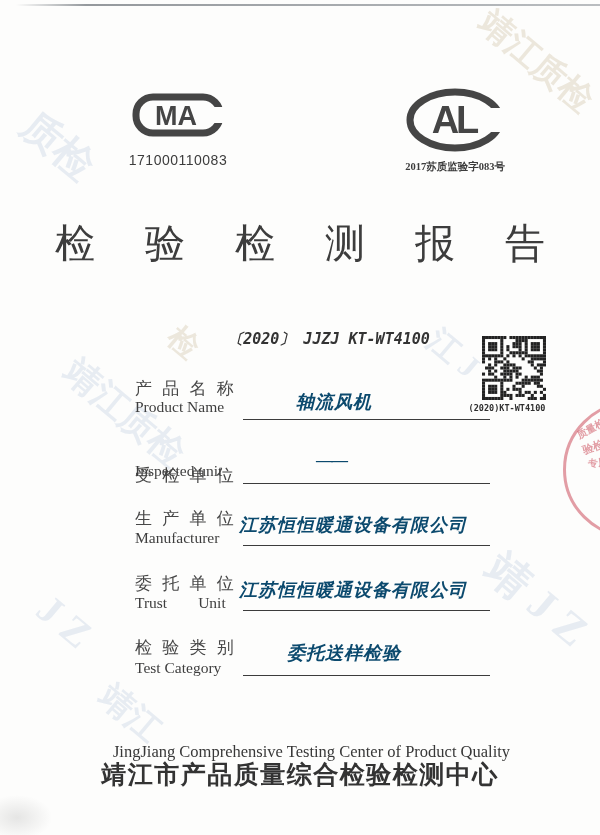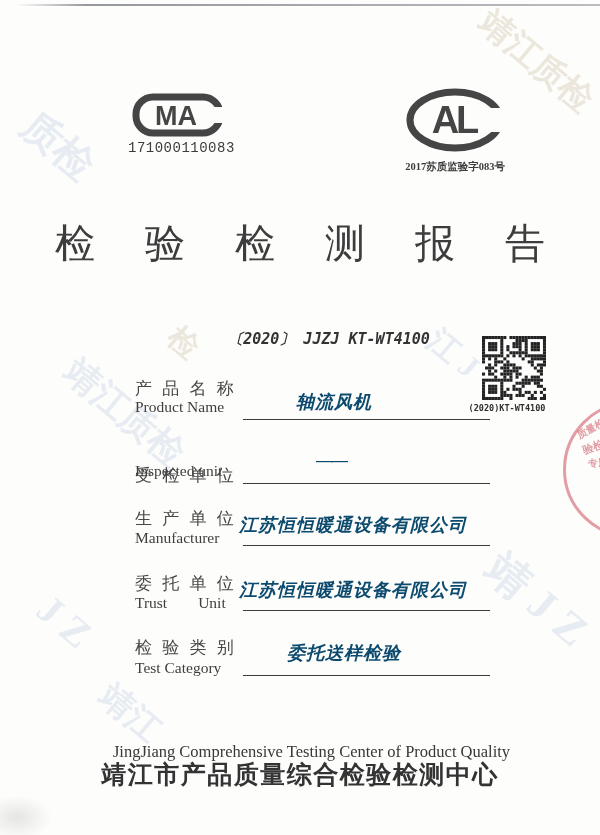--- a/index.html
+++ b/index.html
@@ -25,22 +25,22 @@
   .wm3{left:52px;top:388px;font-size:36px;}
   .wm4{left:168px;top:322px;font-size:30px;}
   .wm5{left:425px;top:332px;font-size:32px;}
   .wm6{left:478px;top:570px;font-size:44px;}
   .wm7{left:36px;top:598px;font-size:40px;}
   .wm8{left:96px;top:690px;font-size:34px;}
 
   
   .cma-block{position:absolute;left:128px;top:93px;width:100px;text-align:center;}
   .cma-block svg{display:block;margin:0 auto;}
-  .mark-number{font-family:Liberation Mono, monospace;
-    font-size:14px;color:#3c3c3c;margin-top:3px;letter-spacing:0.5px;}
+  .mark-number{font-family:Liberation Sans, sans-serif;
+    font-size:14px;color:#3c3c3c;margin-top:15px;letter-spacing:0.5px;}
   .cal-block{position:absolute;left:390px;top:88px;width:115px;text-align:right;}
   .cal-number{font-size:10.5px;font-weight:700;color:#3c3c3c;margin-top:4px;letter-spacing:0px;}
 
   
   .title-cn{position:absolute;left:0;right:0;top:216px;text-align:center;
     font-size:40px;letter-spacing:20px;padding-left:20px;color:#3d3d3d;}
   .title-en{position:absolute;left:0;right:0;top:279px;text-align:center;
     font-size:22px;color:#3d3d3d;}
   .report-no{position:absolute;left:0;right:0;top:330px;text-align:center;padding-left:58px;
     font-family:"DejaVu Sans Mono","Liberation Mono",monospace;

